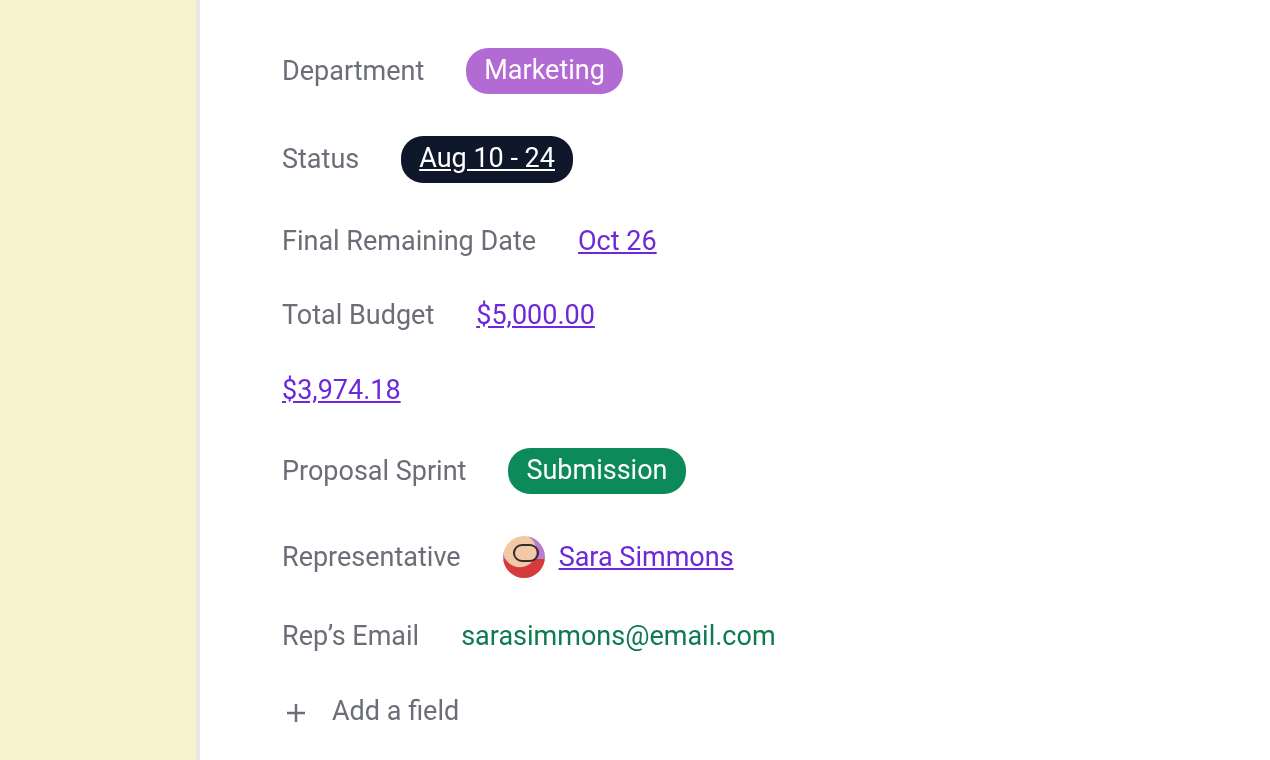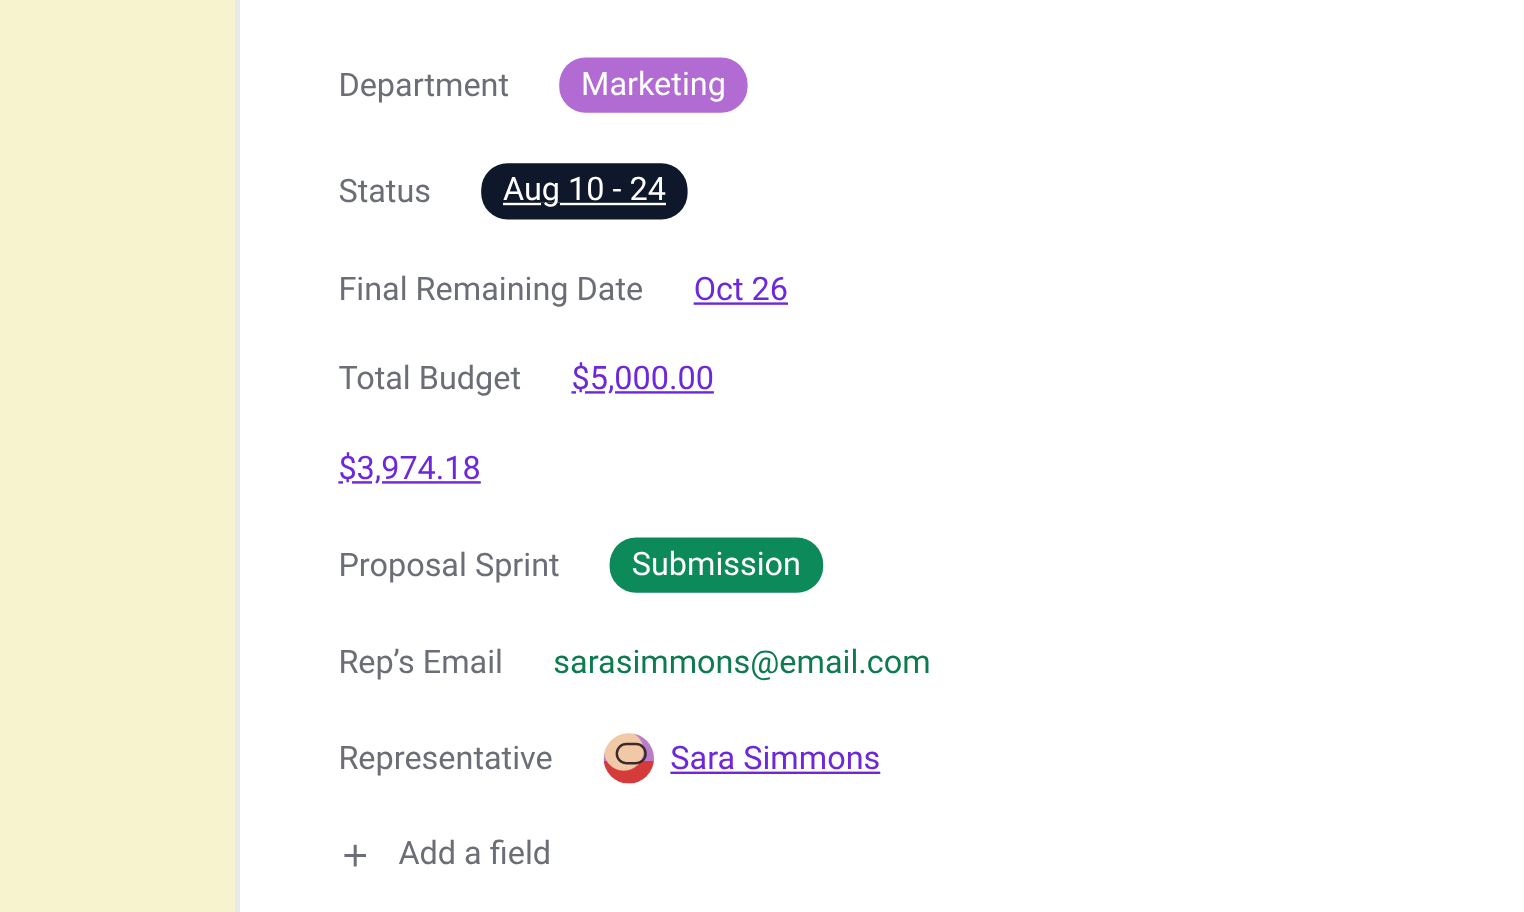--- a/index.html
+++ b/index.html
@@ -142,30 +142,30 @@
   <div class="field-row">
     <span class="field-value">$3,974.18</span>
   </div>
 
   <div class="field-row">
     <span class="field-label">Proposal Sprint</span>
     <span class="tag tag-green">Submission</span>
   </div>
 
   <div class="field-row">
-    <span class="field-label">Rep’s Email</span>
-    <a class="email-link" href="#">sarasimmons@email.com</a>
-  </div>
-
-  <div class="field-row">
     <span class="field-label">Representative</span>
     <span class="rep-wrap">
       <span class="avatar"></span>
       <span class="field-value">Sara Simmons</span>
     </span>
+  </div>
+
+  <div class="field-row">
+    <span class="field-label">Rep’s Email</span>
+    <a class="email-link" href="#">sarasimmons@email.com</a>
   </div>
 
   <div class="add-field-row">
     <span class="plus-icon">
       <svg viewBox="0 0 24 24" width="24" height="24" fill="none">
         <line x1="12" y1="3" x2="12" y2="21"></line>
         <line x1="3" y1="12" x2="21" y2="12"></line>
       </svg>
     </span>
     <span>Add a field</span>

